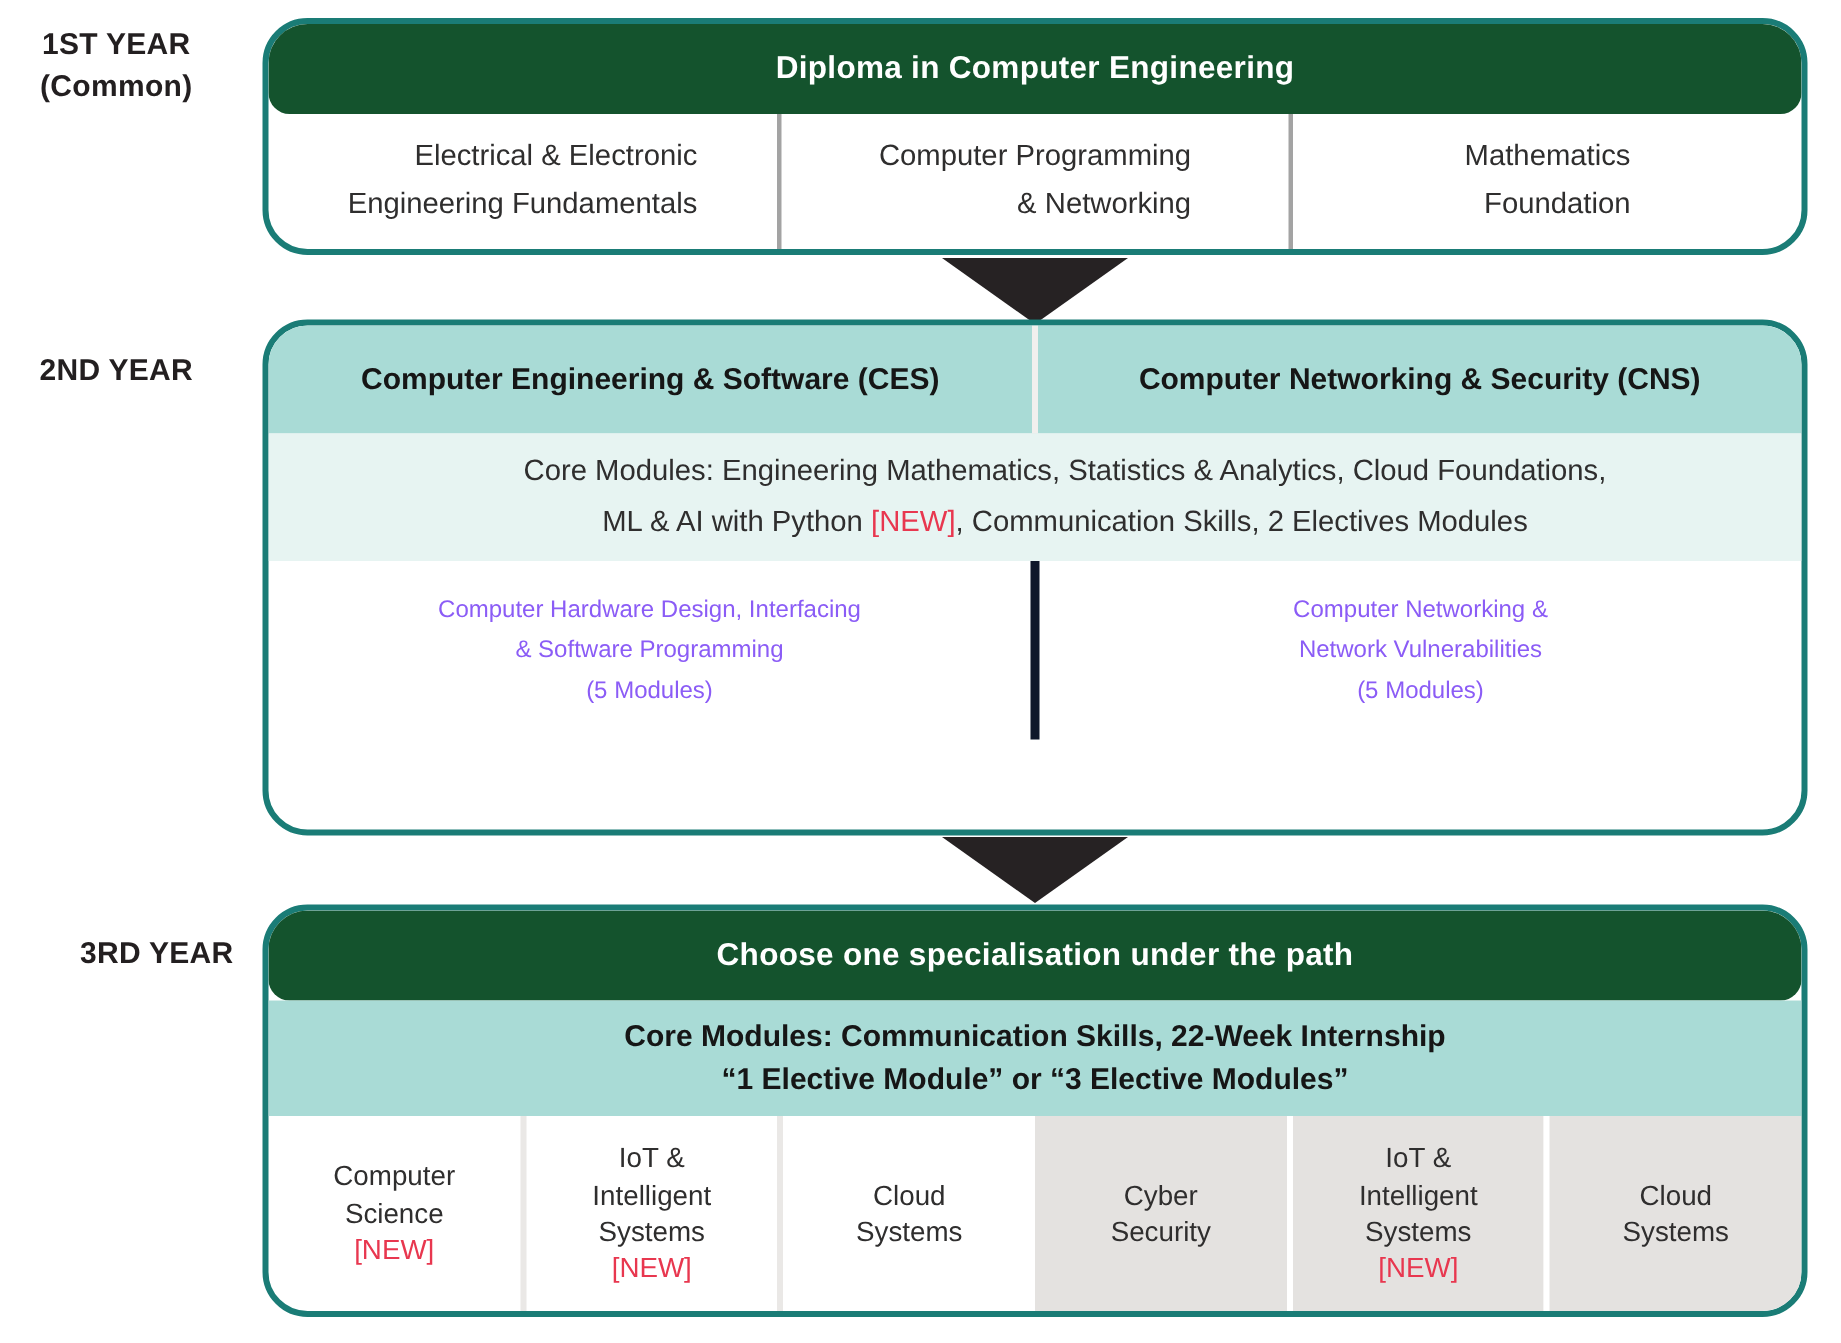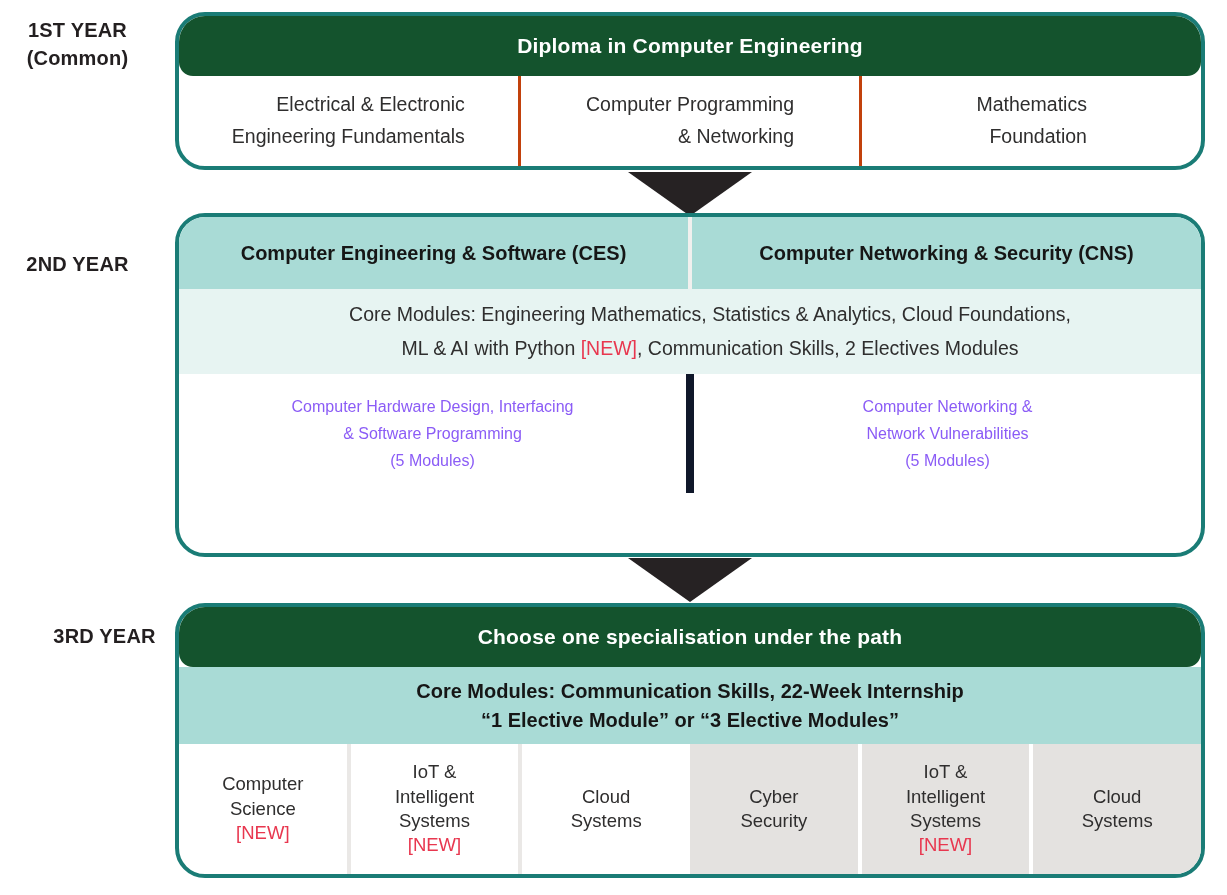--- a/index.html
+++ b/index.html
@@ -19,21 +19,21 @@
     width: 155px;
     text-align: center;
     font-size: 20px;
     font-weight: bold;
     color: #231f20;
     line-height: 1.4;
     white-space: pre-line;
     letter-spacing: 0.2px;
   }
   .year-label.y1 { top: 16px; }
-  .year-label.y2 { top: 250px; }
+  .year-label.y2 { top: 233px; }
   .year-label.y3 { top: 622px; margin-left: 27px; }
 
   
   .box {
     position: absolute;
     left: 175px;
     width: 1030px;
     box-sizing: border-box;
     border: 4px solid #1a7c76;
     border-radius: 30px;
@@ -66,21 +66,21 @@
     align-items: center;
     justify-content: center;
     text-align: center;
     white-space: pre-line;
     box-sizing: border-box;
   }
 
   
   .y1-body { height: 90px; }
   .y1-body .cell { font-size: 19.5px; color: #2f2e2e; line-height: 1.62; text-align: right; }
-  .y1-body .cell + .cell { border-left: 3px solid #c2410c; }
+  .y1-body .cell + .cell { border-left: 3px solid #a3a3a3; }
 
   
   .path-row { height: 72px; background: #a9dbd6; justify-content: flex-end; }
   .path-row .cell { font-size: 20px; font-weight: bold; color: #161616; }
   .path-row .cell + .cell { border-left: 4px solid #f1f0ee; }
 
   .core-row {
     height: 85px;
     background: #e7f4f2;
     display: flex;
@@ -90,21 +90,21 @@
     text-align: center;
     font-size: 19.5px;
     color: #2f2e2e;
     line-height: 1.72;
     padding-left: 40px;
   }
   .new-tag { color: #e8374f; }
 
   .track-row { height: 119px; }
   .track-row .cell { font-size: 16px; color: #8b5cf6; line-height: 1.7; }
-  .track-row .cell + .cell { border-left: 8px solid #0f172a; }
+  .track-row .cell + .cell { border-left: 6px solid #0f172a; }
 
   
   .spec-core {
     height: 77px;
     background: #a9dbd6;
     display: flex;
     flex-direction: column;
     align-items: center;
     justify-content: center;
     text-align: center;

